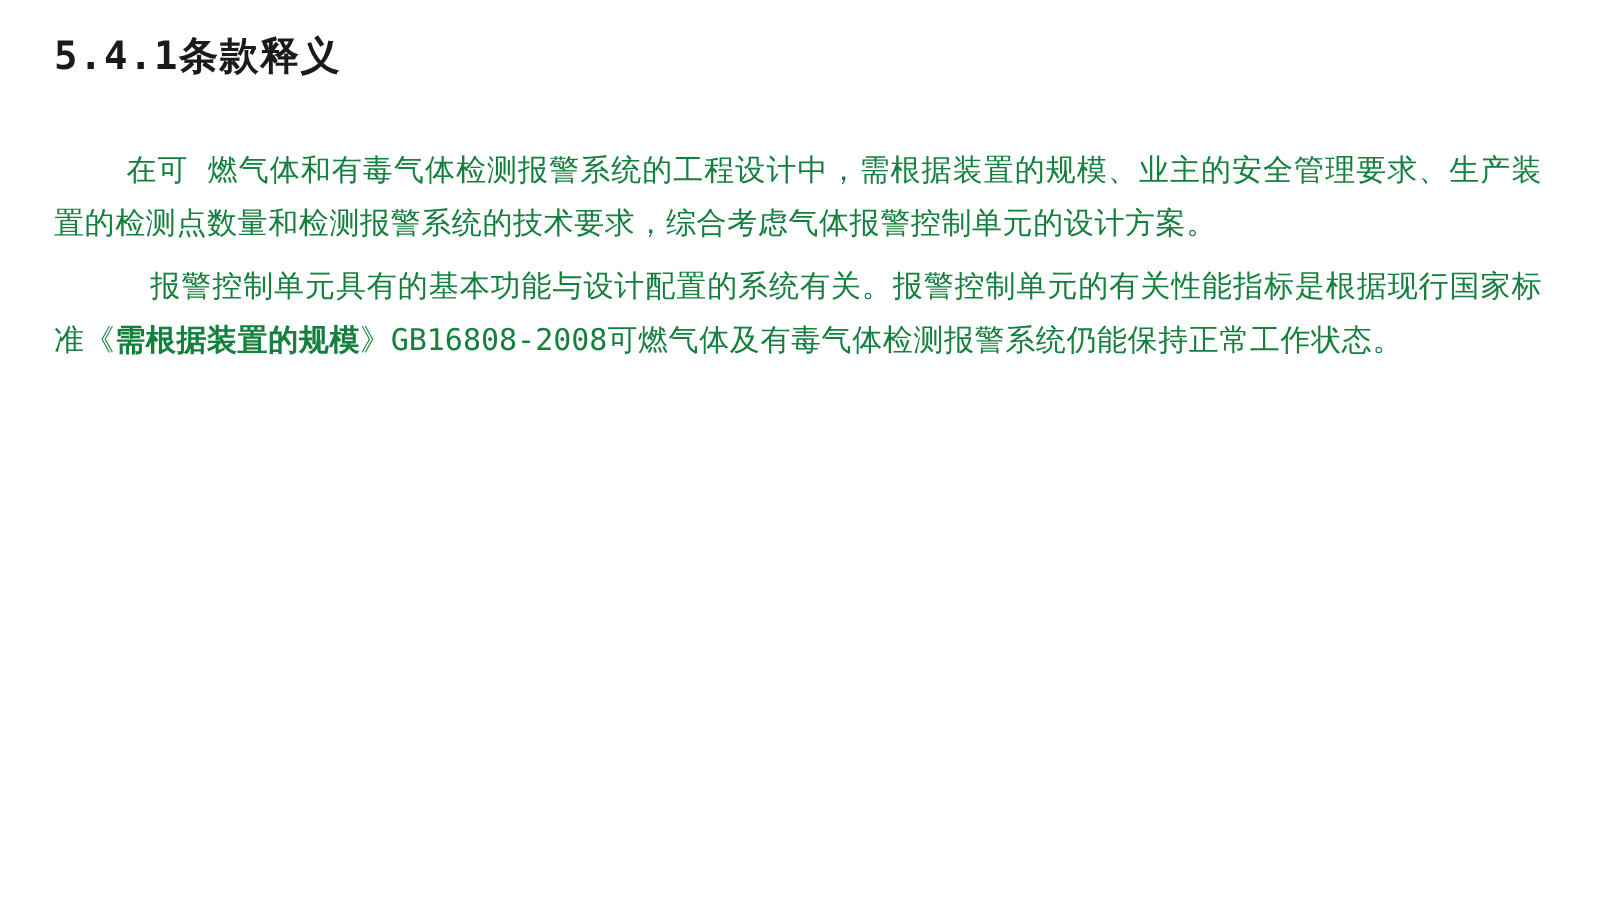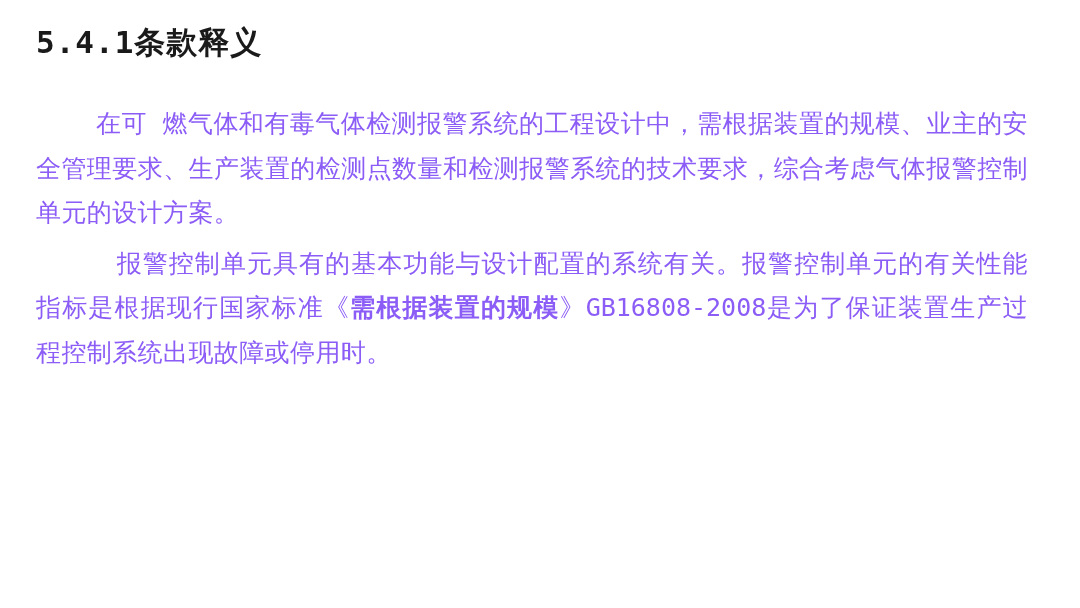--- a/index.html
+++ b/index.html
@@ -16,37 +16,37 @@
   .slide {
     position: relative;
     width: 1080px;
     height: 608px;
     box-sizing: border-box;
     padding: 22px 42px 0 34px;
     background: #ffffff;
   }
   .slide-title {
     font-family: "DejaVu Sans Mono", monospace;
-    font-size: 31px;
+    font-size: 26px;
     font-weight: bold;
     color: #1a1a1a;
     letter-spacing: 1px;
     margin: 0;
     padding: 0 0 0 2px;
     line-height: 1.3;
   }
   .body-block {
     margin-top: 40px;
     padding: 0 10px 0 2px;
   }
   .para {
     font-family: "DejaVu Sans Mono", monospace;
-    font-size: 25px;
+    font-size: 20px;
     line-height: 1.78;
-    color: #8b5cf6;
+    color: #15803d;
     letter-spacing: 0.4px;
     margin: 0 0 6px 0;
     text-align: justify;
     text-justify: inter-ideograph;
   }
   .para .indent {
     display: inline-block;
     width: 2.4em;
   }
   .para.p3 .indent {
@@ -65,17 +65,17 @@
 
 <div class="slide">
 
   <h1 class="slide-title">5.4.1条款释义</h1>
 
   <div class="body-block">
 
     <p class="para p1"><span class="indent"></span><span>在可 燃气体和有毒气体检测报警系统的工程设计中，需根据装置的规模、业主的安全管理要求、生产装置的检测点数量和检测报警系统的技术要求，综合考虑气体报警控制单元的设计方案。</span></p>
 
 
-    <p class="para p3"><span class="indent"></span><span>报警控制单元具有的基本功能与设计配置的系统有关。报警控制单元的有关性能指标是根据现行国家标准《</span><span class="std-name">需根据装置的规模</span><span>》</span><span class="std-code">GB16808-2008</span><span>是为了保证装置生产过程控制系统出现故障或停用时。</span></p>
+    <p class="para p3"><span class="indent"></span><span>报警控制单元具有的基本功能与设计配置的系统有关。报警控制单元的有关性能指标是根据现行国家标准《</span><span class="std-name">需根据装置的规模</span><span>》</span><span class="std-code">GB16808-2008</span><span>可燃气体及有毒气体检测报警系统仍能保持正常工作状态。</span></p>
 
   </div>
 
 </div>
 
 </body></html>

